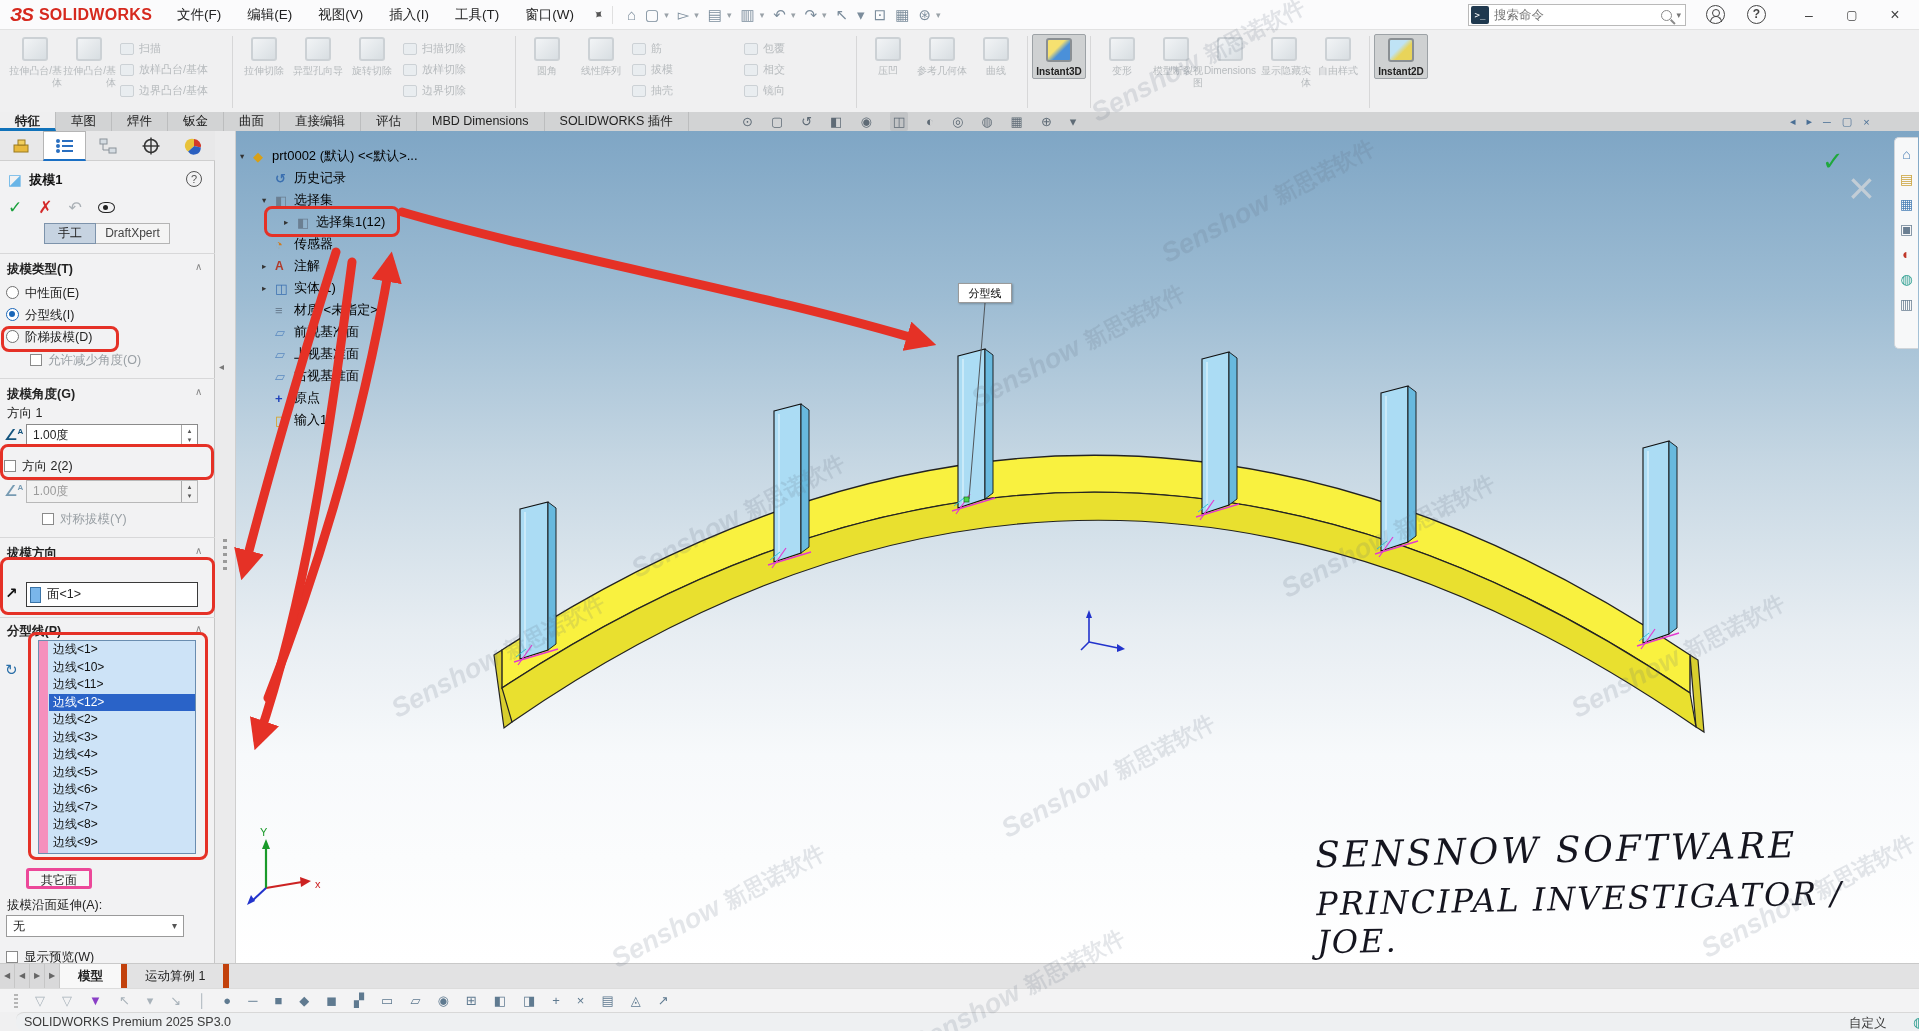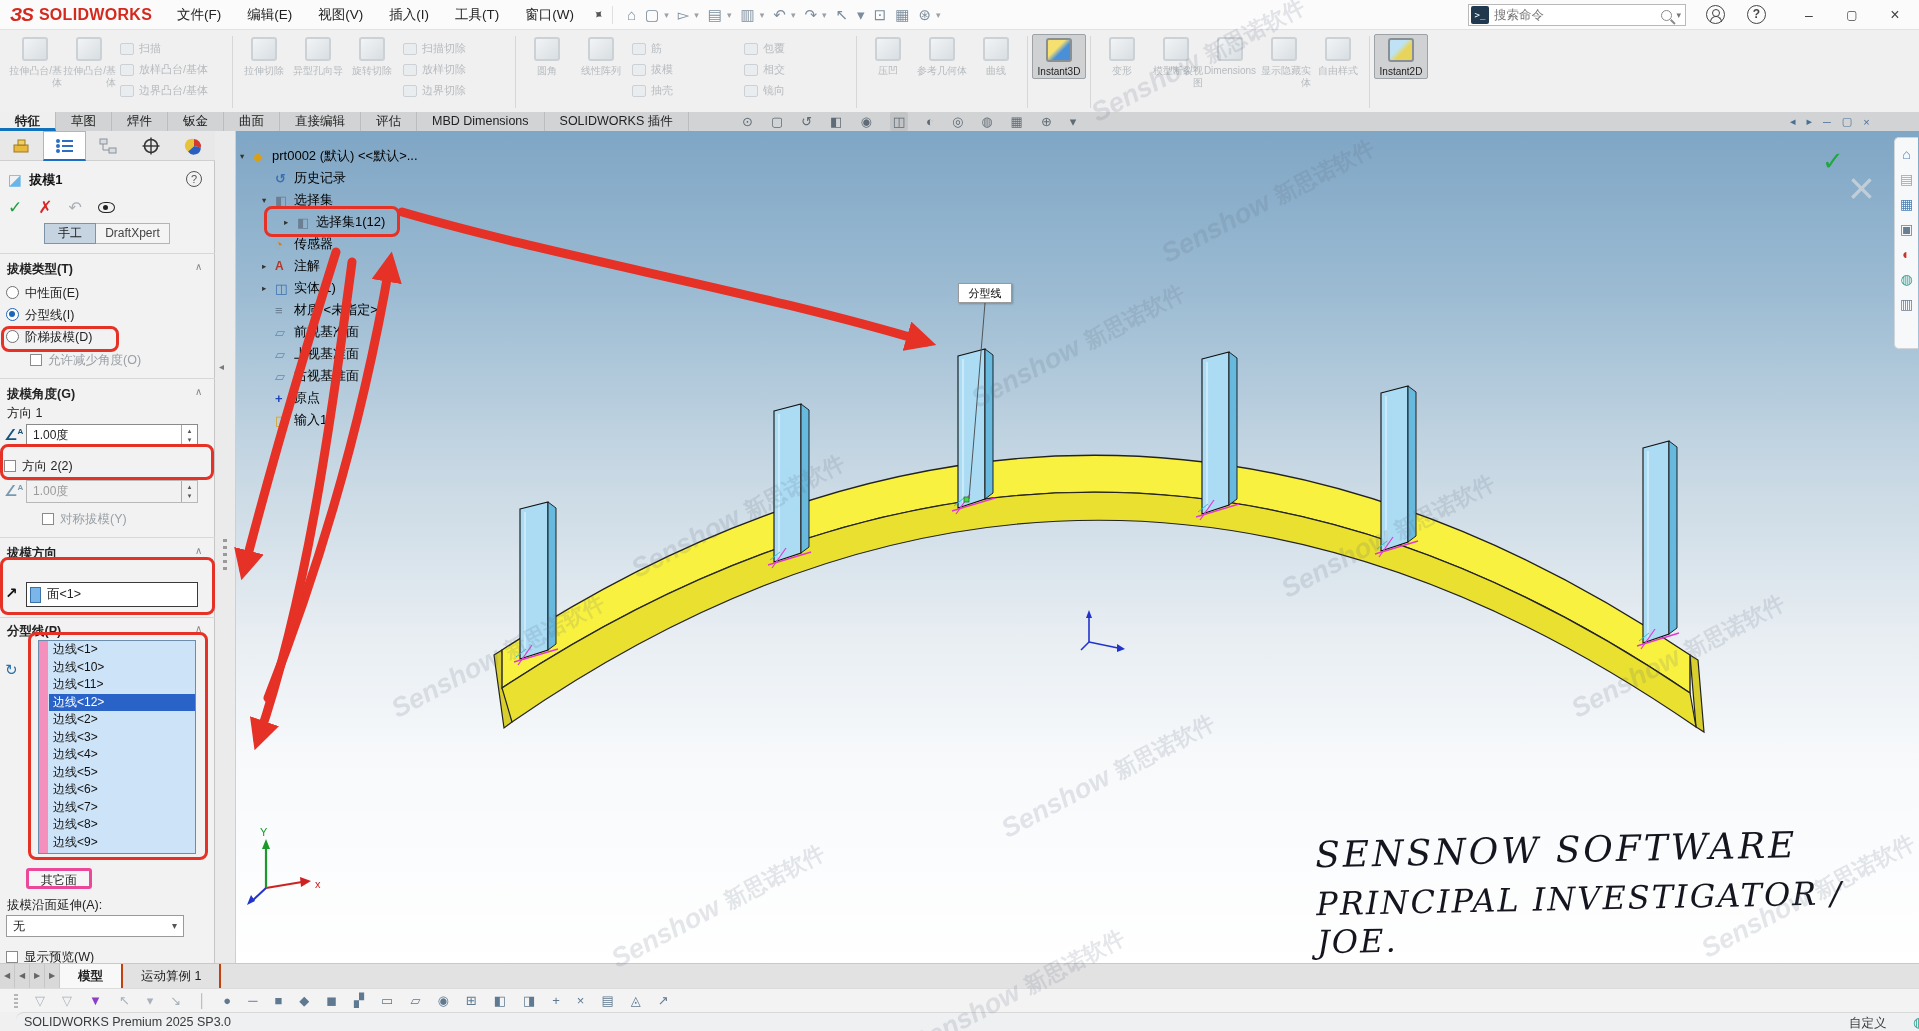--- a/index.html
+++ b/index.html
@@ -35,21 +35,21 @@
   #ribbon { position:absolute; left:0; top:30px; width:1919px; height:82px; background:#f0f0f1; display:flex; align-items:flex-start; padding:4px 0 0 8px; overflow:hidden; }
   .rb-item { display:flex; }
   .rb-item.large { flex-direction:column; align-items:center; width:54px; padding-top:3px; }
   .rb-big-ico { width:26px; height:24px; border:2px solid #ccd1d5; background:linear-gradient(135deg,#f2f4f6,#d8dee2); border-radius:3px; }
   .rb-label { font-size:10px; color:#b7bbbe; text-align:right; line-height:1.15; margin-top:4px; }
   .rb-item.smallcol { flex-direction:column; align-items:flex-start; width:112px; padding-top:4px; }
   .rb-srow { display:flex; align-items:center; gap:5px; height:21px; padding-left:4px; }
   .rb-sico { width:14px; height:12px; border:1.5px solid #ccd1d5; background:#e9edf0; border-radius:2px; flex:none; }
   .rb-srow em { font-style:normal; font-size:11px; color:#b7bbbe; white-space:nowrap; }
   .rb-item.sep { width:1px; height:72px; background:#d7d7d8; margin:2px 4px 0 4px; }
-  .rb-item.pressed { background:#cfd1d2; border:1px solid #9da2a6; border-radius:2px; }
+  .rb-item.pressed { background:#cfd1d2; border:1px solid #9da2a6; border-radius:2px;font-weight:bold; }
   .rb-item.pressed .rb-label { color:#222; }
   .rb-item.inst3d .rb-big-ico { background:linear-gradient(135deg,#f6e170 40%,#4a90d9 60%); border-color:#8a8f93; }
   .rb-item.inst2d .rb-big-ico { background:linear-gradient(135deg,#bfe3f5 40%,#e8d45a 60%); border-color:#8a8f93; }
 
   
   #tabstrip { position:absolute; left:0; top:112px; width:1919px; height:19px; background:#d2d3d4; display:flex; align-items:stretch; }
   .ctab { font-size:12.5px; color:#222; padding:0 15px; line-height:19px; border-right:1px solid #bcbdbe; }
   .ctab.active { background:#efeff0; border-bottom:3px solid #1072ba; font-weight:bold; }
   #headsup { position:absolute; left:742px; top:112px; height:19px; display:flex; align-items:center; gap:18px; z-index:4; }
   .huic { font-size:13px; color:#5f6b76; line-height:19px; }
@@ -140,21 +140,21 @@
   #box-dir { left:0px; top:557px; width:215px; height:58px; }
   #box-list { left:28px; top:632px; width:180px; height:228px; }
 
   .wm { position:absolute; transform:rotate(-28deg); color:rgba(95,108,122,0.16); font-weight:bold; pointer-events:none; white-space:nowrap; z-index:70; }
   .wm .wl { font-size:27px; font-style:italic; }
   .wm .wc { font-size:22px; margin-left:8px; }
 
   
   #modelbar { position:absolute; left:0; top:963px; width:1919px; height:25px; background:#e2e2e3; border-top:1px solid #c9c9c9; display:flex; align-items:stretch; z-index:6; }
   .navbtn { width:15px; text-align:center; font-size:8px; color:#666; line-height:24px; background:#d9d9da; border-right:1px solid #c6c6c6; }
-  .mtab { padding:0 18px; font-size:12.5px; color:#222; line-height:24px; border-right:2px solid #c2410c; }
+  .mtab { padding:0 18px; font-size:12.5px; color:#222; line-height:24px; border-right:6px solid #c2410c; }
   .mtab.active { background:#f8f8f8; font-weight:bold; }
   #filterbar { position:absolute; left:0; top:988px; width:1919px; height:24px; background:#f3f3f4; border-top:1px solid #dcdcdc; display:flex; align-items:center; gap:17px; padding-left:14px; z-index:6; }
   #filterbar .grip { width:4px; height:14px; background:repeating-linear-gradient(#b5b5b5 0 2px, transparent 2px 4px); }
   .fic { font-size:13px; color:#5f7a90; }
   .fic.purple { color:#8a3fc6; }
   .fic.dim { color:#a8b2ba; }
   #statusbar { position:absolute; left:16px; top:1012px; width:1919px; height:19px; background:#eef0f2; border-top:1px solid #d8d8d8; font-size:12.5px; color:#3a3a3a; z-index:6;border-radius:8px; }
   #status-left { position:absolute; left:8px; top:2px; }
   #status-right { position:absolute; left:1833px; top:2px; }
   #globe-icon { position:absolute; left:1897px; top:1px; color:#2a9d8f; font-size:14px; }

